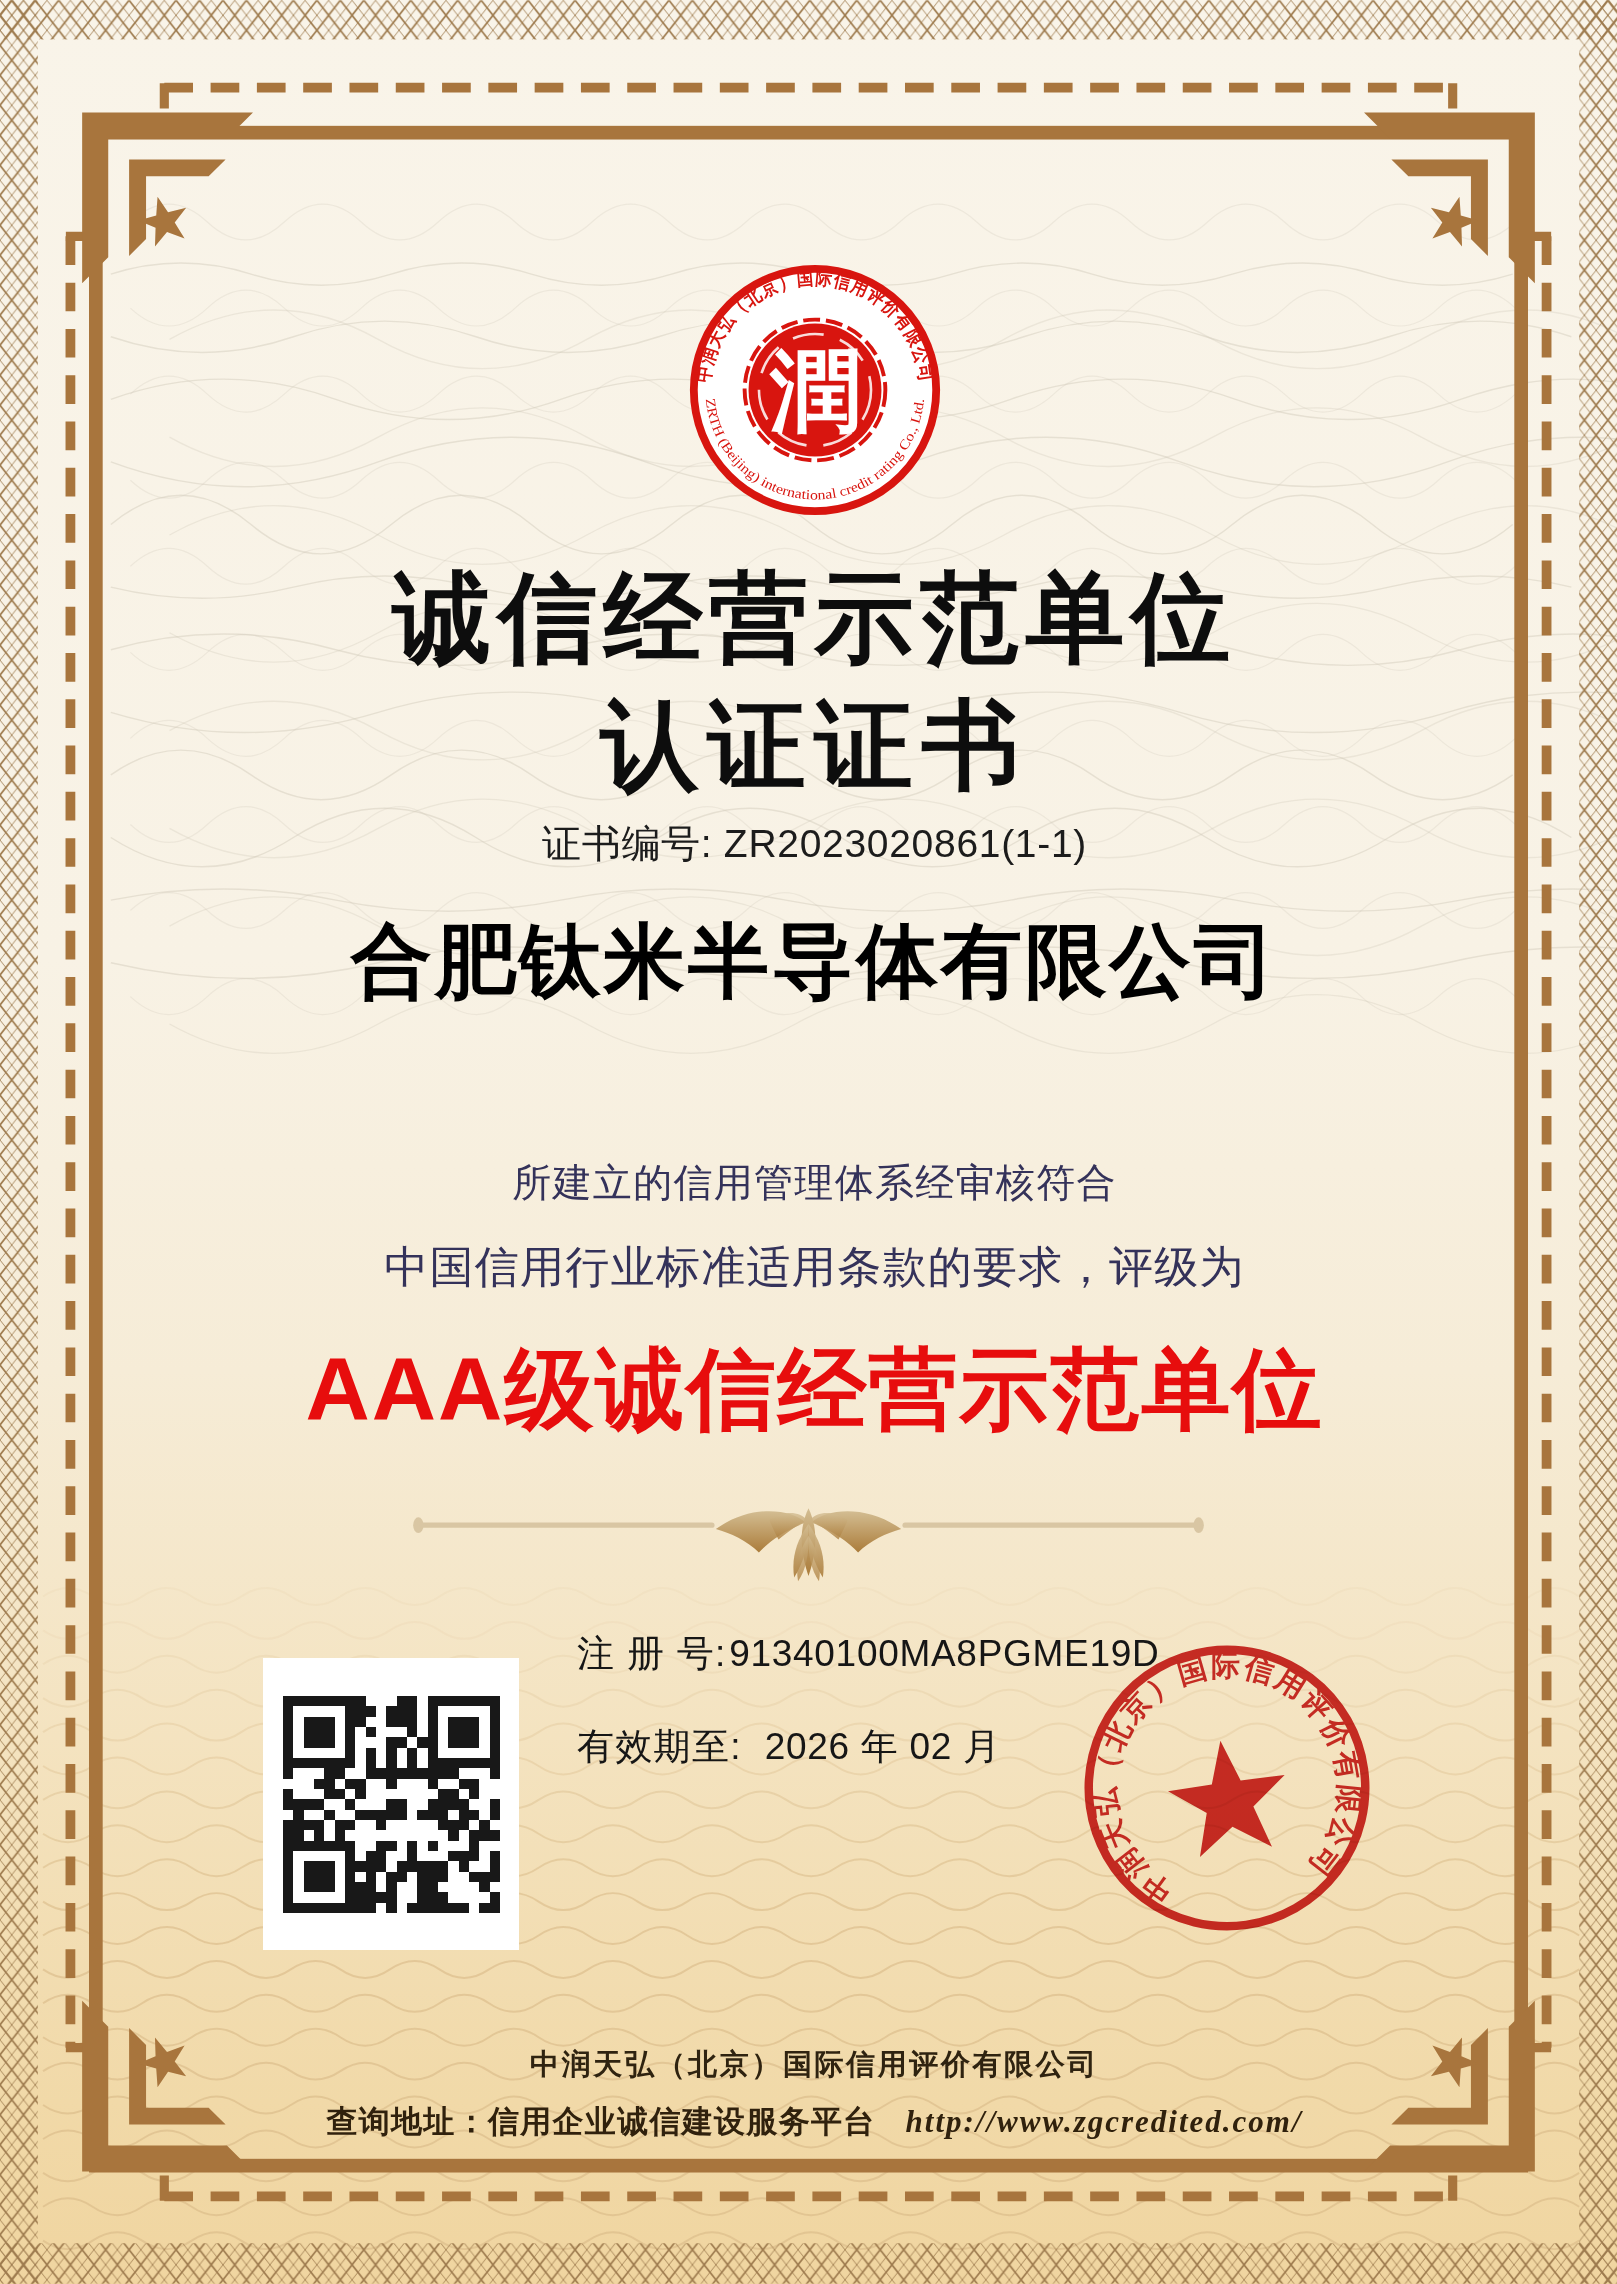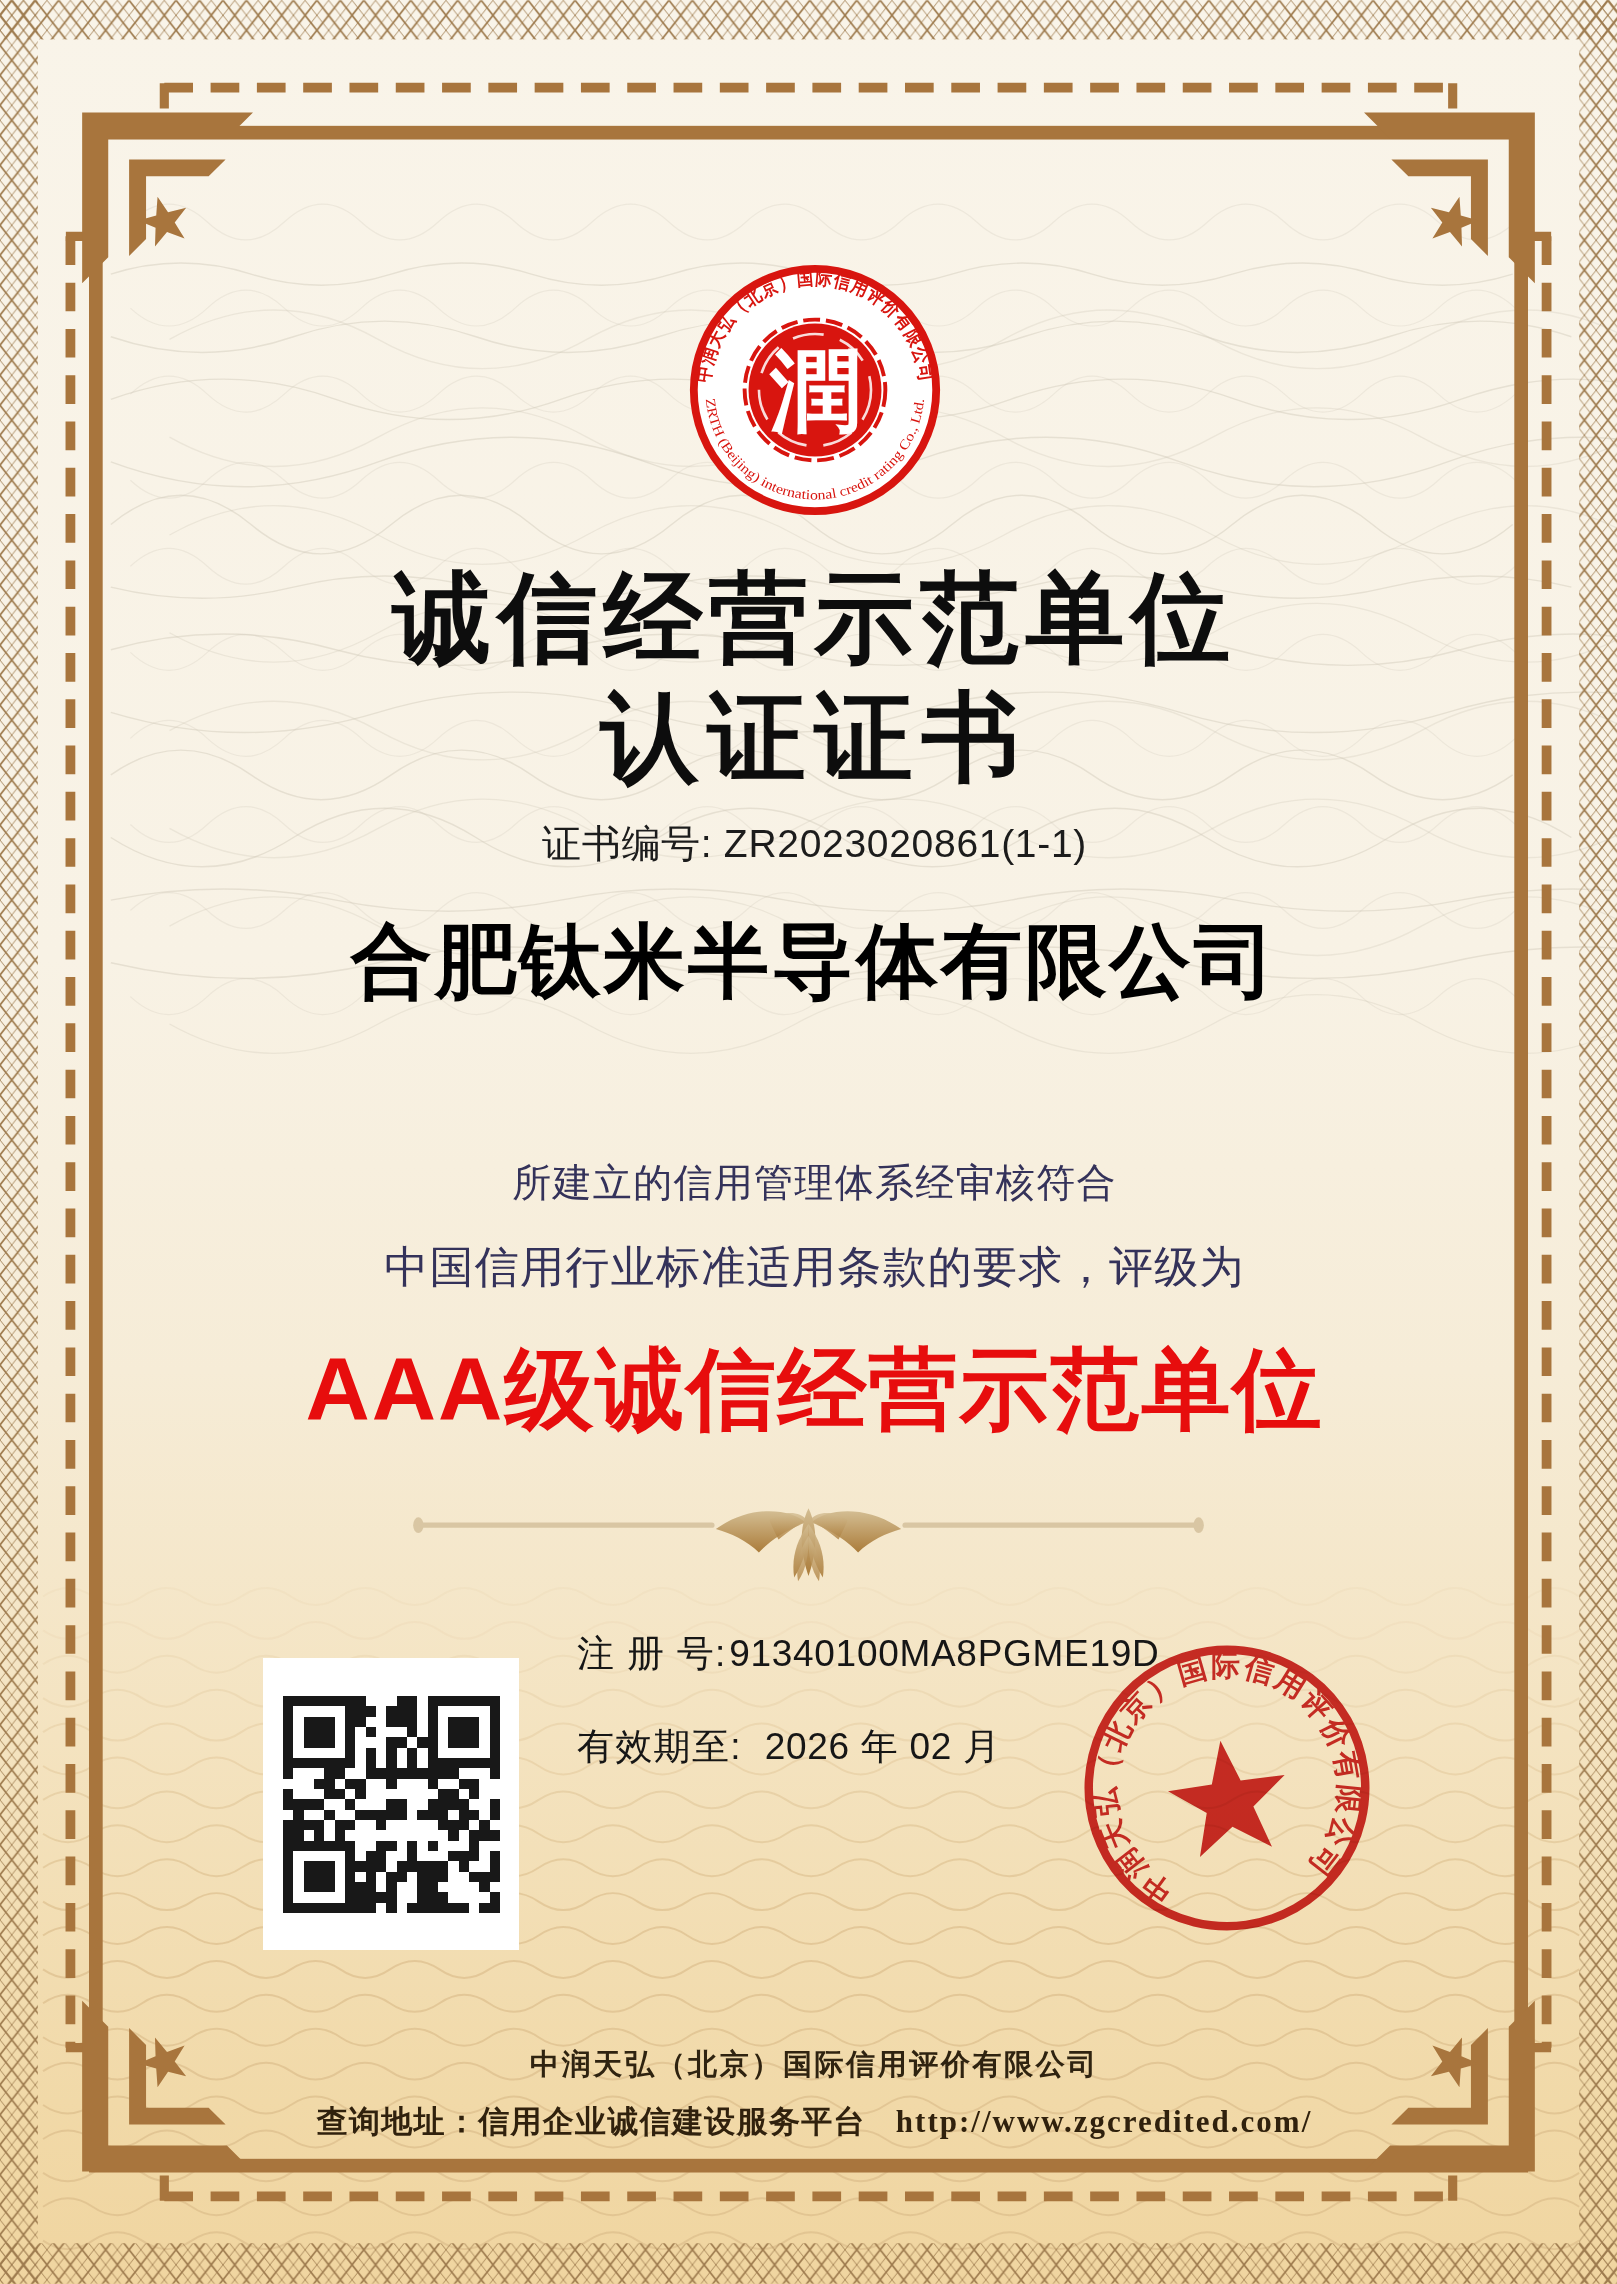--- a/index.html
+++ b/index.html
@@ -6,40 +6,40 @@
   .page{position:relative;width:1617px;height:2284px;overflow:hidden;
     background:linear-gradient(180deg,#f9f4e9 0%,#f8f2e5 42%,#f6ecd7 60%,#f4e3c0 76%,#f1d9a8 92%,#f0d5a0 100%);
     font-family:"Liberation Sans","DejaVu Sans",sans-serif;}
   .abs{position:absolute;}
   .ctext{position:absolute;left:12px;right:0;text-align:center;white-space:nowrap;}
   svg{display:block;}
   .decor-layer{position:absolute;left:0;top:0;pointer-events:none;}
   .title1{top:562px;font-size:99px;line-height:1.15;font-weight:700;color:#0d0d0d;
     font-family:"Liberation Serif","DejaVu Serif",serif;letter-spacing:6.5px;}
   .title2{top:689px;font-size:98px;line-height:1.15;font-weight:700;color:#0d0d0d;
-    font-family:Liberation Mono, monospace;letter-spacing:9px;}
+    font-family:Liberation Sans, sans-serif;letter-spacing:9px;}
   .certno{top:817px;font-size:39px;color:#1c1c1c;letter-spacing:0.7px;}
   .company{top:908px;font-size:81px;font-weight:900;color:#000;letter-spacing:3.3px;}
   .address{top:1058px;font-size:37px;font-weight:700;color:#0a0a0a;letter-spacing:0.7px;}
   .body1{top:1156px;font-size:39px;color:#34325a;letter-spacing:1.3px;}
   .body2{top:1238px;font-size:44px;color:#34325a;letter-spacing:1.3px;}
   .rating{top:1330px;font-size:89px;font-weight:900;color:#e70d0d;letter-spacing:2px;}
   .fields{position:absolute;left:577px;top:1629px;}
   .field-row{height:93px;font-size:37px;color:#161616;white-space:nowrap;}
   .field-label{letter-spacing:1.3px;}
   .field-value{margin-left:23px;letter-spacing:0.7px;}
   .qr-pad{position:absolute;left:263px;top:1658px;width:256px;height:292px;background:#ffffff;
     display:flex;align-items:center;justify-content:center;}
   .stamp-wrap{position:absolute;left:1077px;top:1638px;width:300px;height:300px;
     transform:rotate(-8deg);opacity:.93;mix-blend-mode:multiply;}
   .footer1{top:2045px;font-size:29px;color:#2f2310;letter-spacing:2.6px;
     font-family:"Liberation Serif","DejaVu Serif",serif;font-weight:700;}
   .footer2{top:2101px;font-size:31px;color:#30210d;letter-spacing:1.3px;
     font-family:"Liberation Serif","DejaVu Serif",serif;font-weight:700;}
-  .footer2 .url{margin-left:30px;letter-spacing:2px;}
+  .footer2 .url{margin-left:30px;letter-spacing:2px;font-style:italic;}
   .seal-wrap{position:absolute;left:686px;top:261px;width:258px;height:258px;}
 </style>
 </head>
 <body>
 
 <div class="page">
 
   <svg id="bg-decor" class="decor-layer" width="1617" height="2284" viewBox="0 0 2480 3502">
       <g>
         <path d="M 170 420 q 107.5 -34 215 0 q 107.5 34 215 0 q 107.5 -34 215 0 q 107.5 34 215 0 q 107.5 -34 215 0 q 107.5 34 215 0 q 107.5 -34 215 0 q 107.5 34 215 0 q 107.5 -34 215 0 q 107.5 34 215 0" fill="none" stroke="#ccc5b6" stroke-width="2.2" opacity="0.42"></path>

